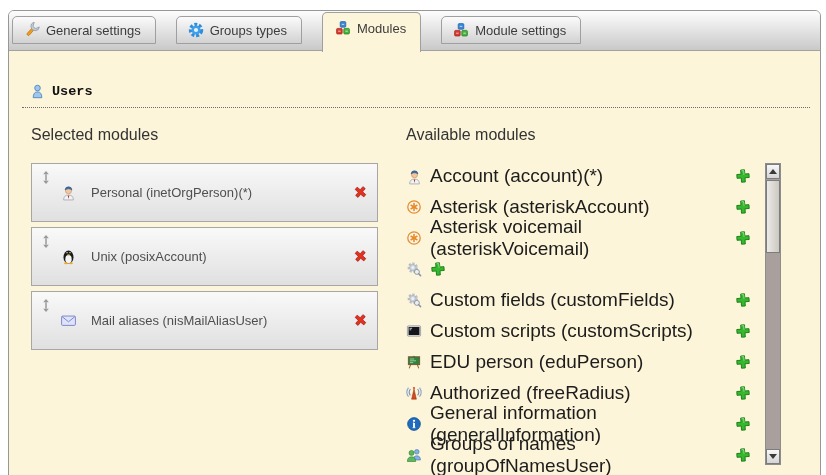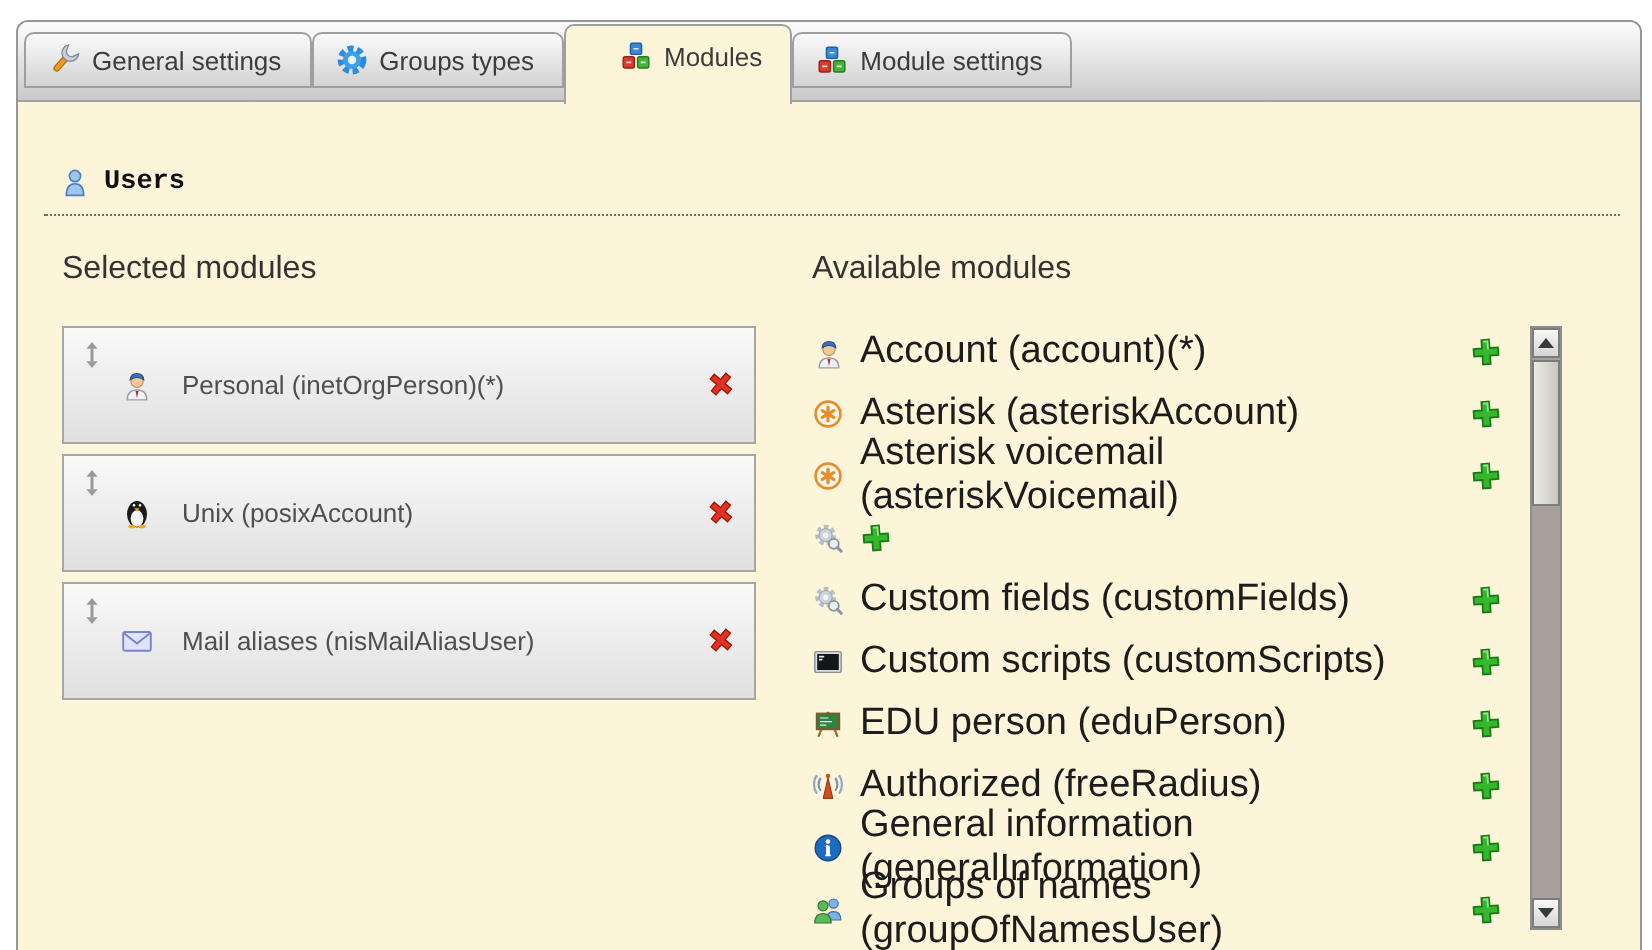--- a/index.html
+++ b/index.html
@@ -23,31 +23,31 @@
     background: linear-gradient(#fdfdfd, #c9c9c9);
     border-bottom: 1px solid #a2a2a2;
     border-radius: 5px 5px 0 0;
   }
   .tabs {
     position: absolute; left: 12px; top: 12px;
     display: flex; align-items: flex-start; z-index: 3;
   }
   .tab {
     display: flex; align-items: center; gap: 6px;
-    margin-right: 0; margin-top: 4px;
+    margin-right: 20px; margin-top: 4px;
     padding: 5px 14px 5px 11px;
     background: linear-gradient(#fbfbfb, #d2d2d2);
     border: 1px solid #9f9f9f;
     border-radius: 5px 5px 0 0;
     font-size: 13px; color: #3c3c3c;
     white-space: nowrap; cursor: pointer;
   }
   .tab.active {
     margin-top: 0;
-    padding: 7px 14px 16px 27px;
+    padding: 7px 14px 16px 12px;
     background: #fcf5d9;
     border-bottom: none;
   }
   .tab .ticon { width:16px; height:16px; flex:0 0 16px; }
   .section-head {
     position: absolute; left: 22px; top: 84px; right: 16px;
     display: flex; align-items: center; gap: 7px;
     padding: 0 0 8px 8px;
     border-bottom: 1px dotted #6d6d6d;
     z-index: 2;

